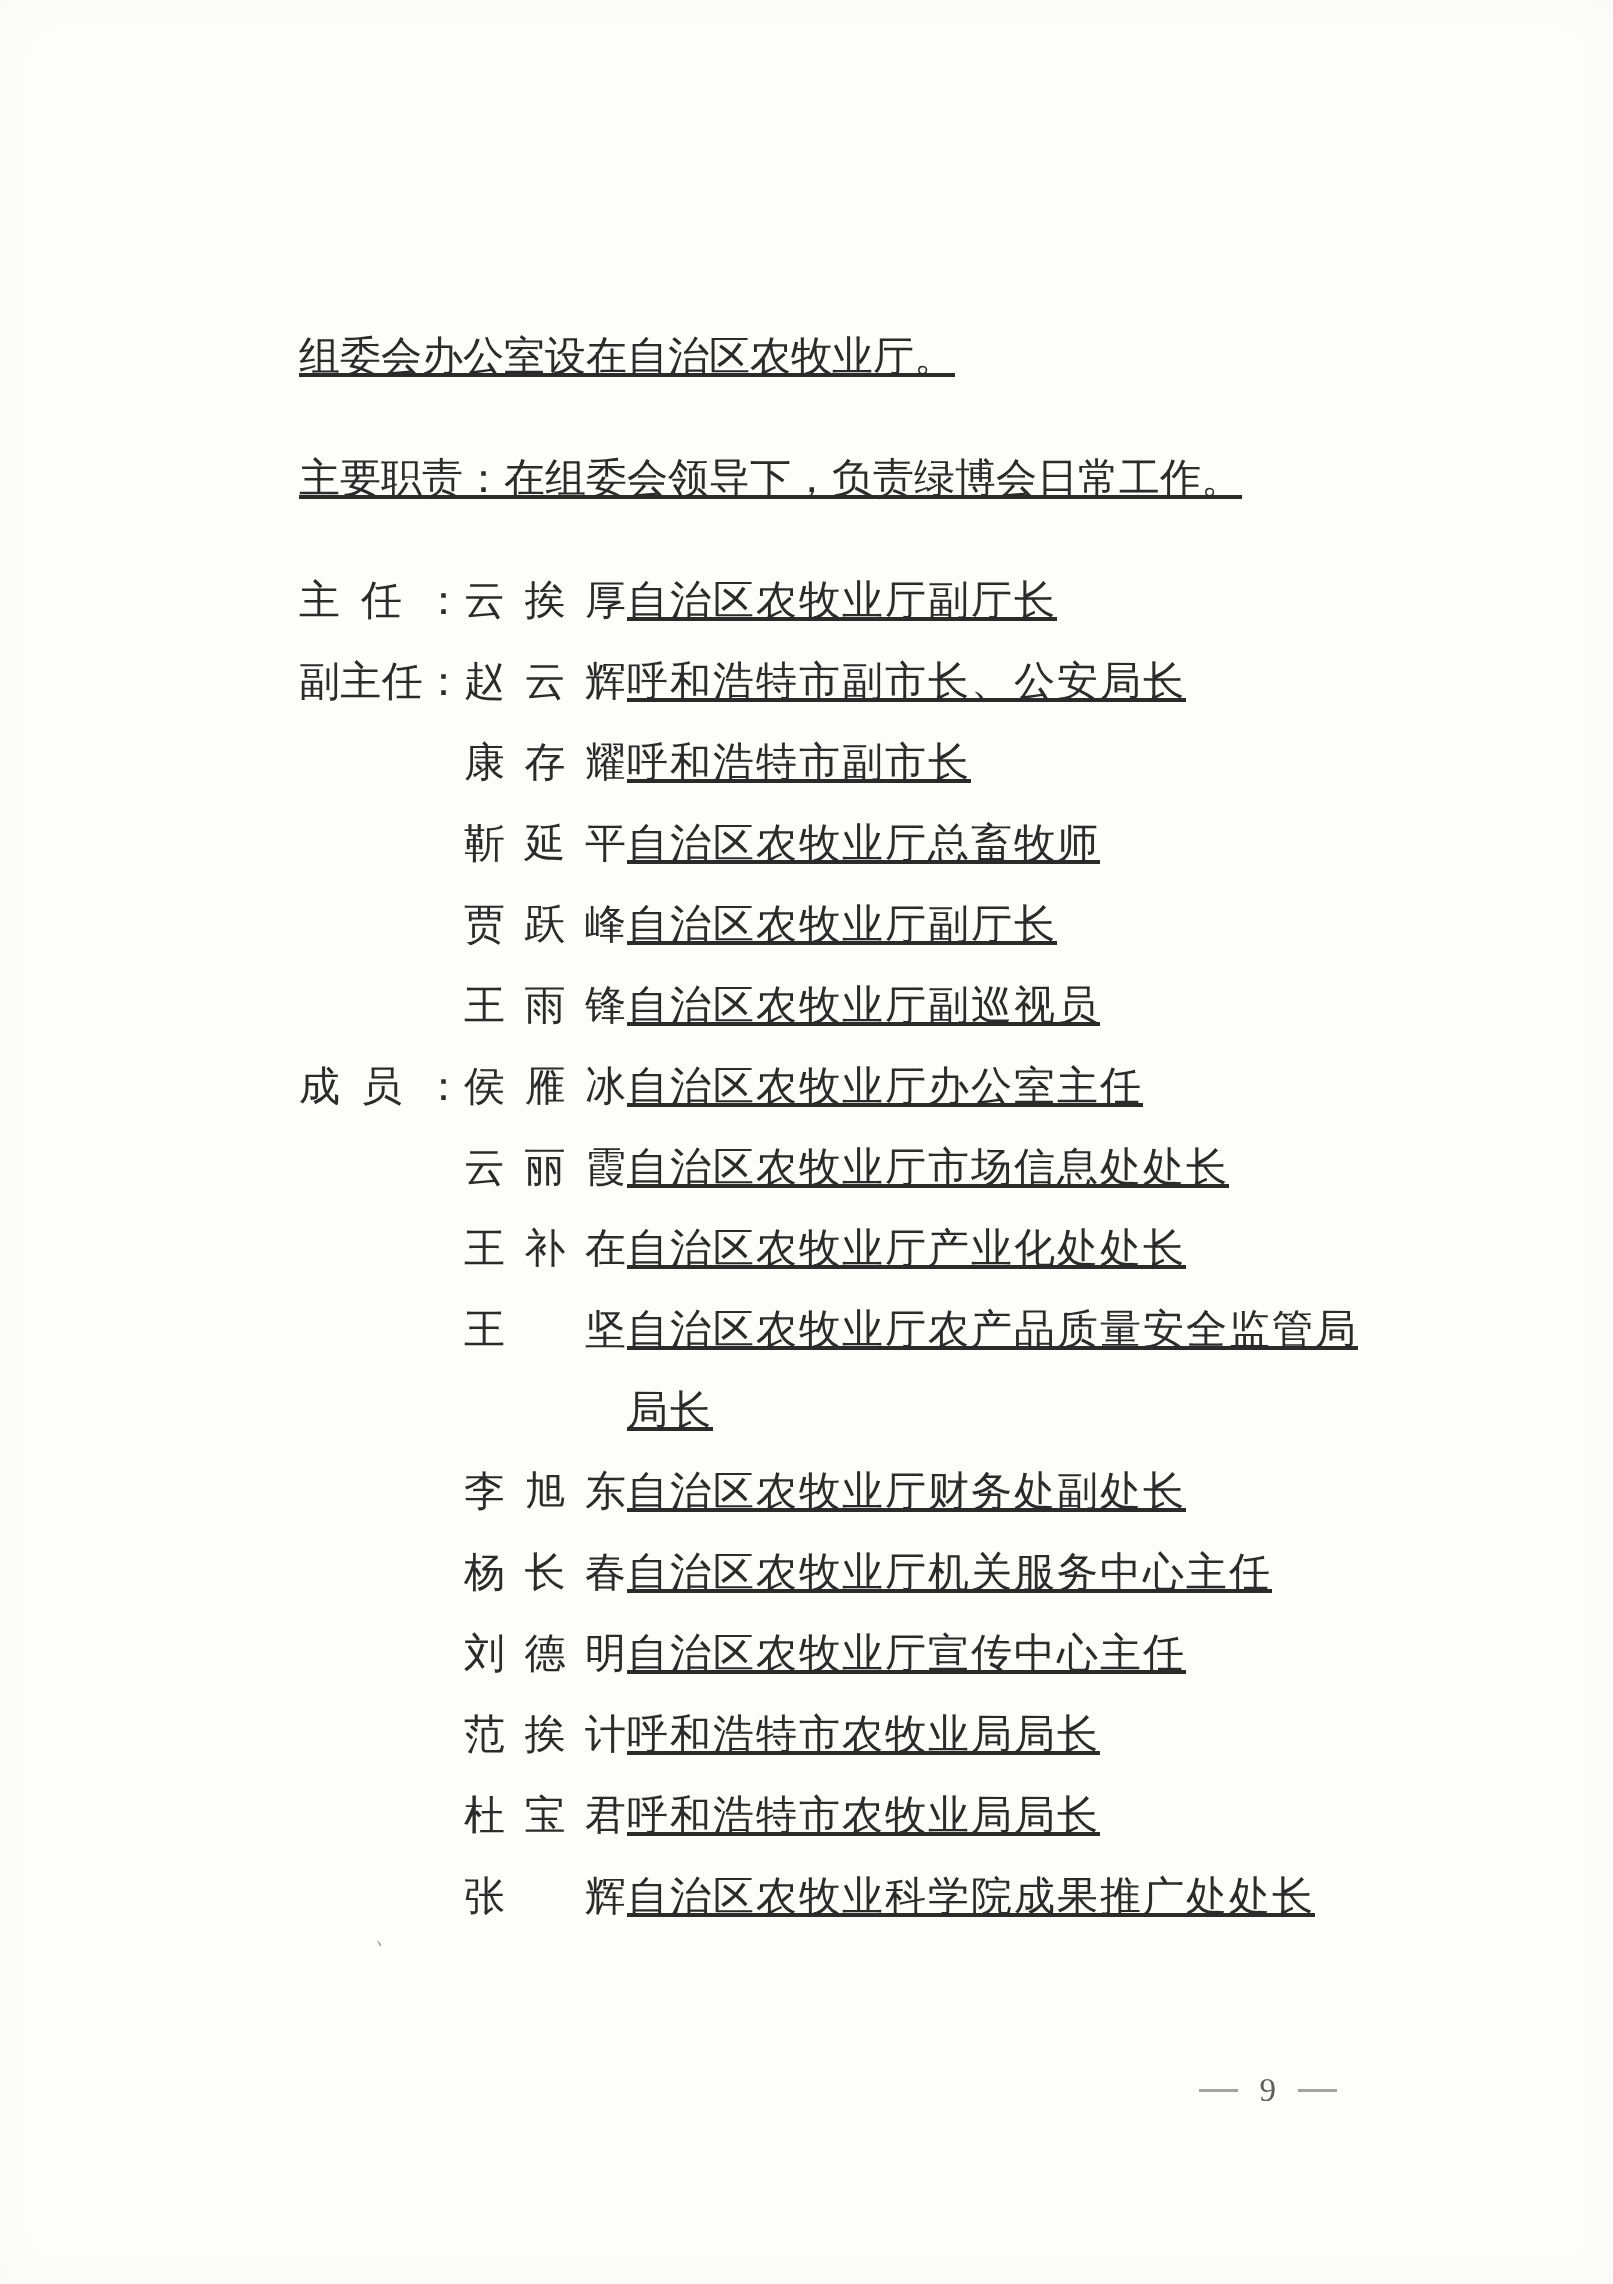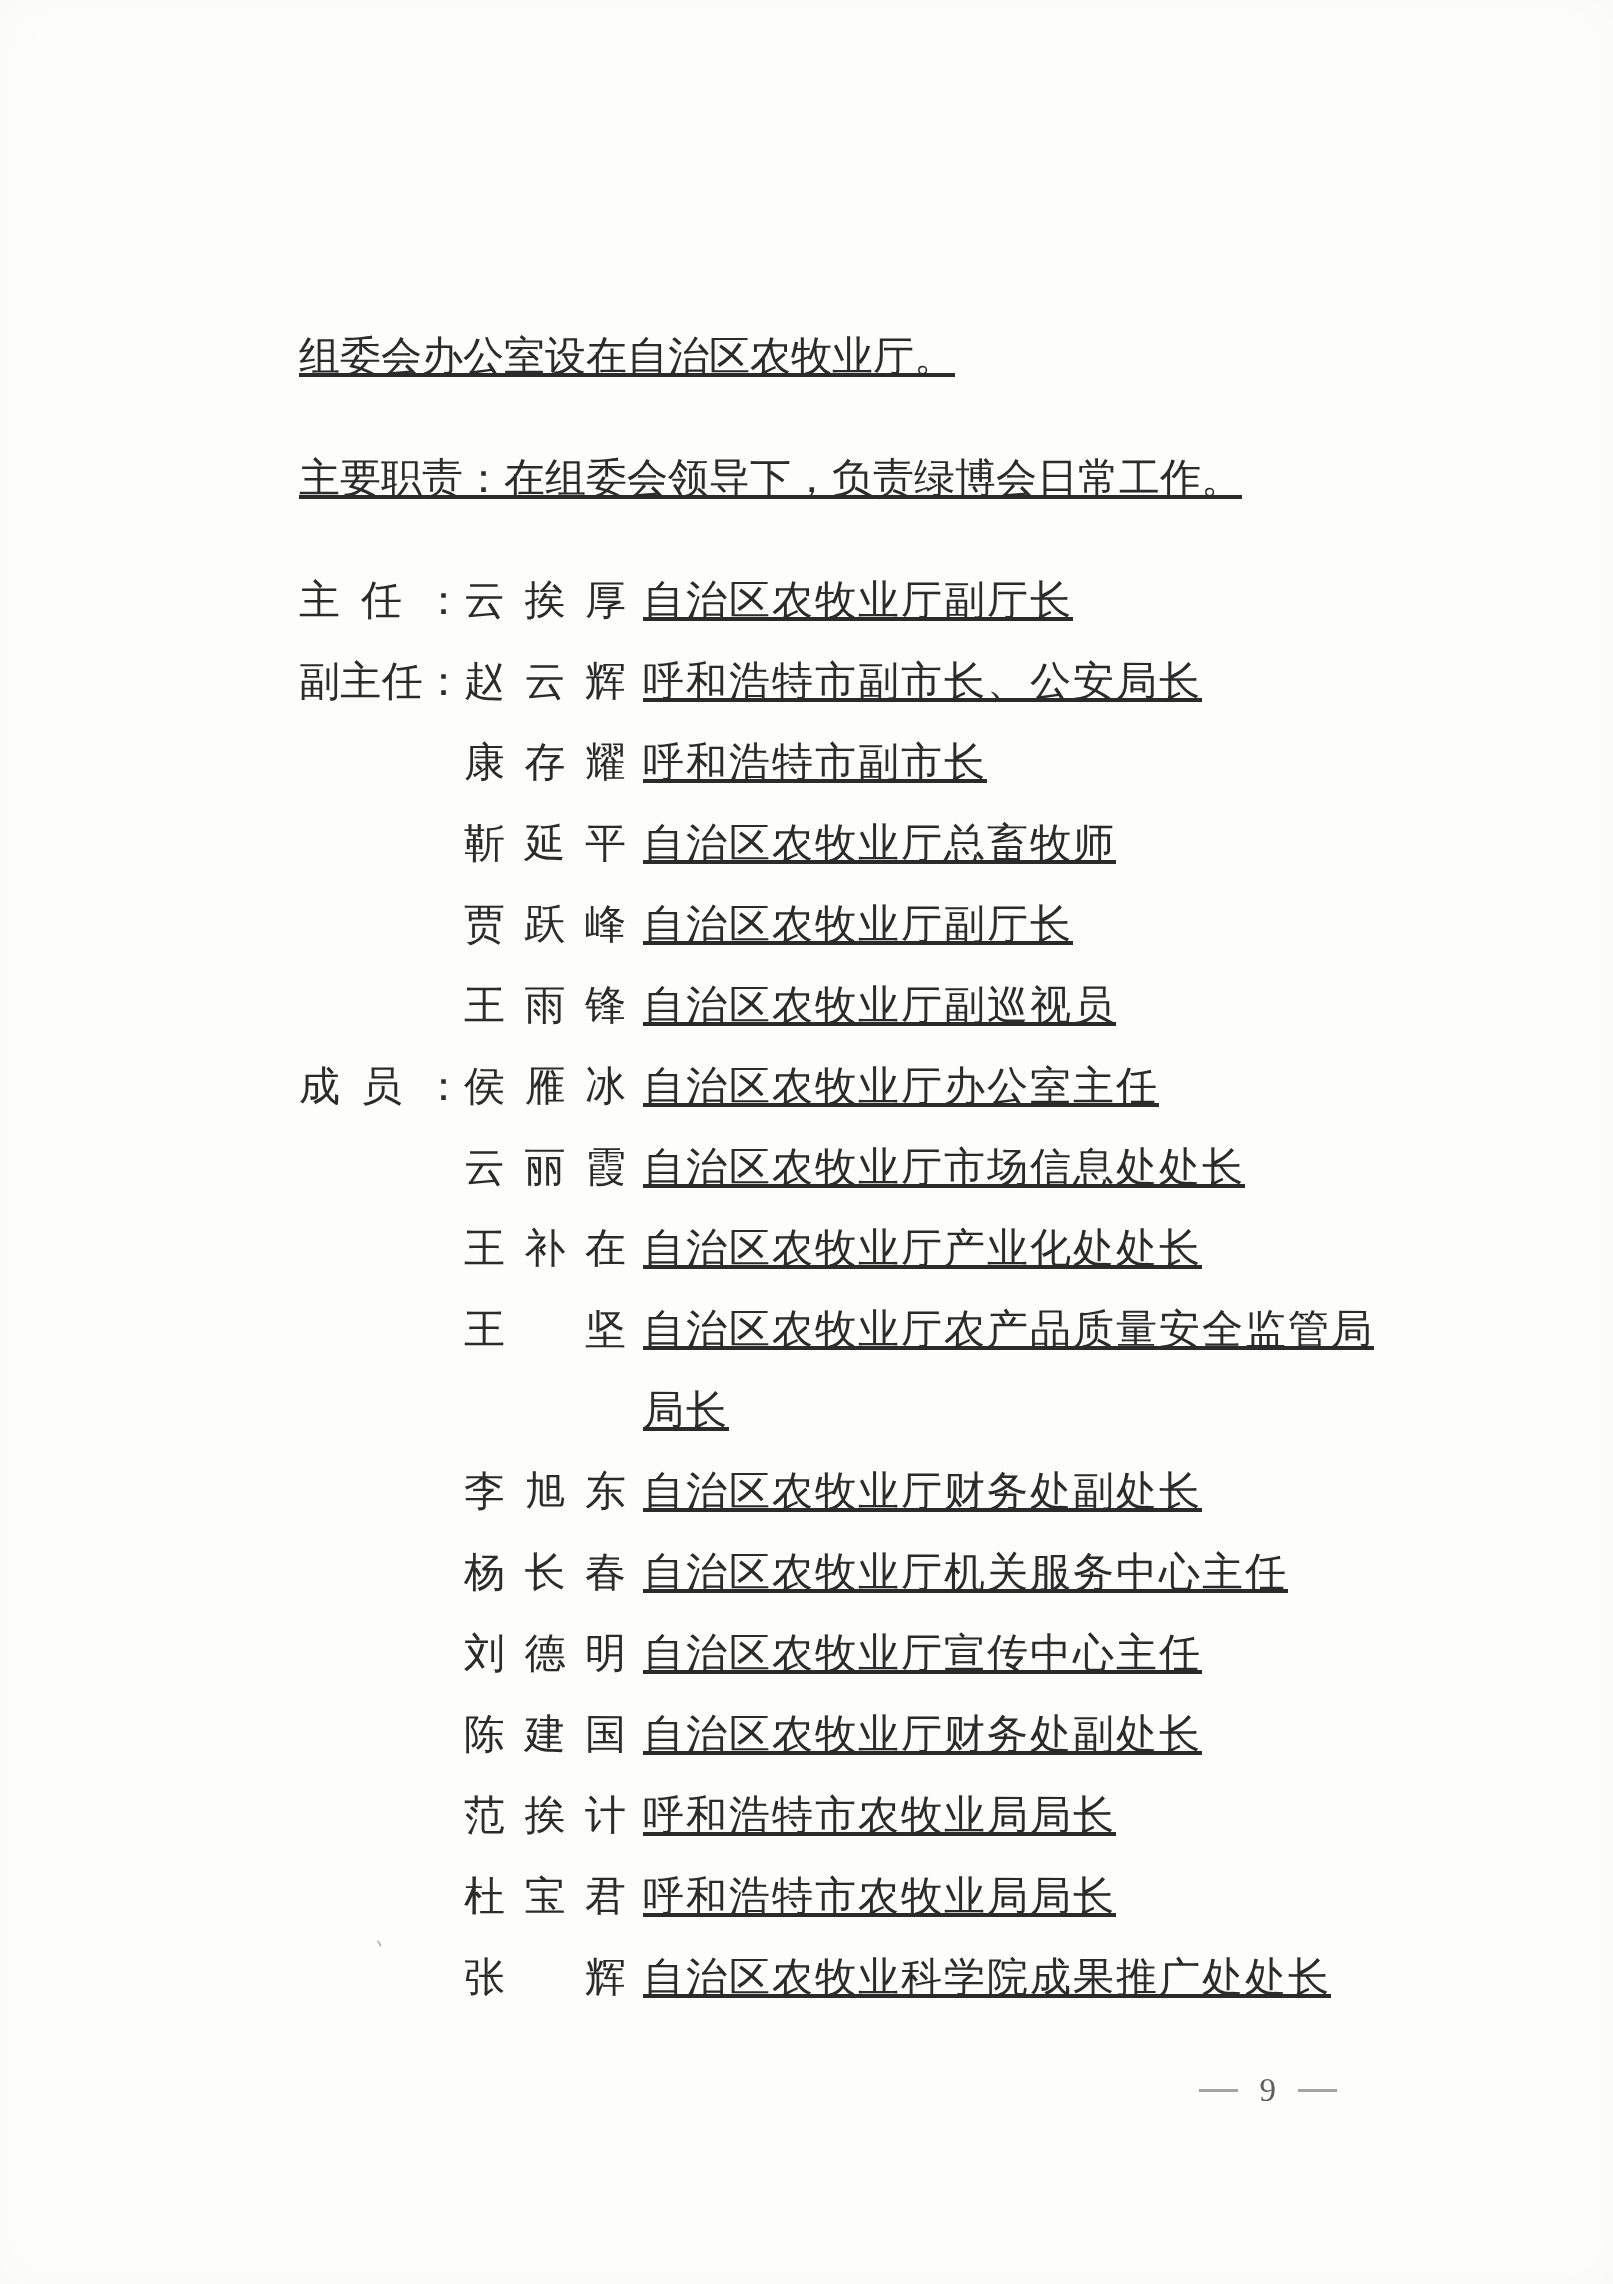--- a/index.html
+++ b/index.html
@@ -17,21 +17,21 @@
   .line {
     height:81px; line-height:51px; font-size:41px;
     padding-left:299px; white-space:nowrap;text-decoration:underline;
   }
   .role-label {
     display:inline-block; width:165px;
     text-align:justify; text-align-last:justify;
     vertical-align:top;
   }
   .member-name {
-    display:inline-block; width:162px; margin-right:17px;
+    display:inline-block; width:162px; margin-right:1px;
     text-align:justify; text-align-last:justify;
     vertical-align:top;
   }
   .member-title { letter-spacing:2px; }
   .artifact {
     position:absolute; left:375px; top:1923px;
     color:#a9a9a9; font-size:25.5px; line-height:1;
     transform:rotate(8deg);
   }
   .footer {
@@ -86,23 +86,20 @@
     <div class="line">
       <span class="role-label"></span><span class="member-name">李旭东</span><span class="member-title">自治区农牧业厅财务处副处长</span>
     </div>
     <div class="line">
       <span class="role-label"></span><span class="member-name">杨长春</span><span class="member-title">自治区农牧业厅机关服务中心主任</span>
     </div>
     <div class="line">
       <span class="role-label"></span><span class="member-name">刘德明</span><span class="member-title">自治区农牧业厅宣传中心主任</span>
     </div>
     <div class="line">
-      <span class="role-label"></span><span class="member-name">陈建国</span><span class="member-title">自治区农牧业厅财务处副处长</span>
-    </div>
-    <div class="line">
       <span class="role-label"></span><span class="member-name">范挨计</span><span class="member-title">呼和浩特市农牧业局局长</span>
     </div>
     <div class="line">
       <span class="role-label"></span><span class="member-name">杜宝君</span><span class="member-title">呼和浩特市农牧业局局长</span>
     </div>
     <div class="line">
       <span class="role-label"></span><span class="member-name">张辉</span><span class="member-title">自治区农牧业科学院成果推广处处长</span>
     </div>
 
   </div>

